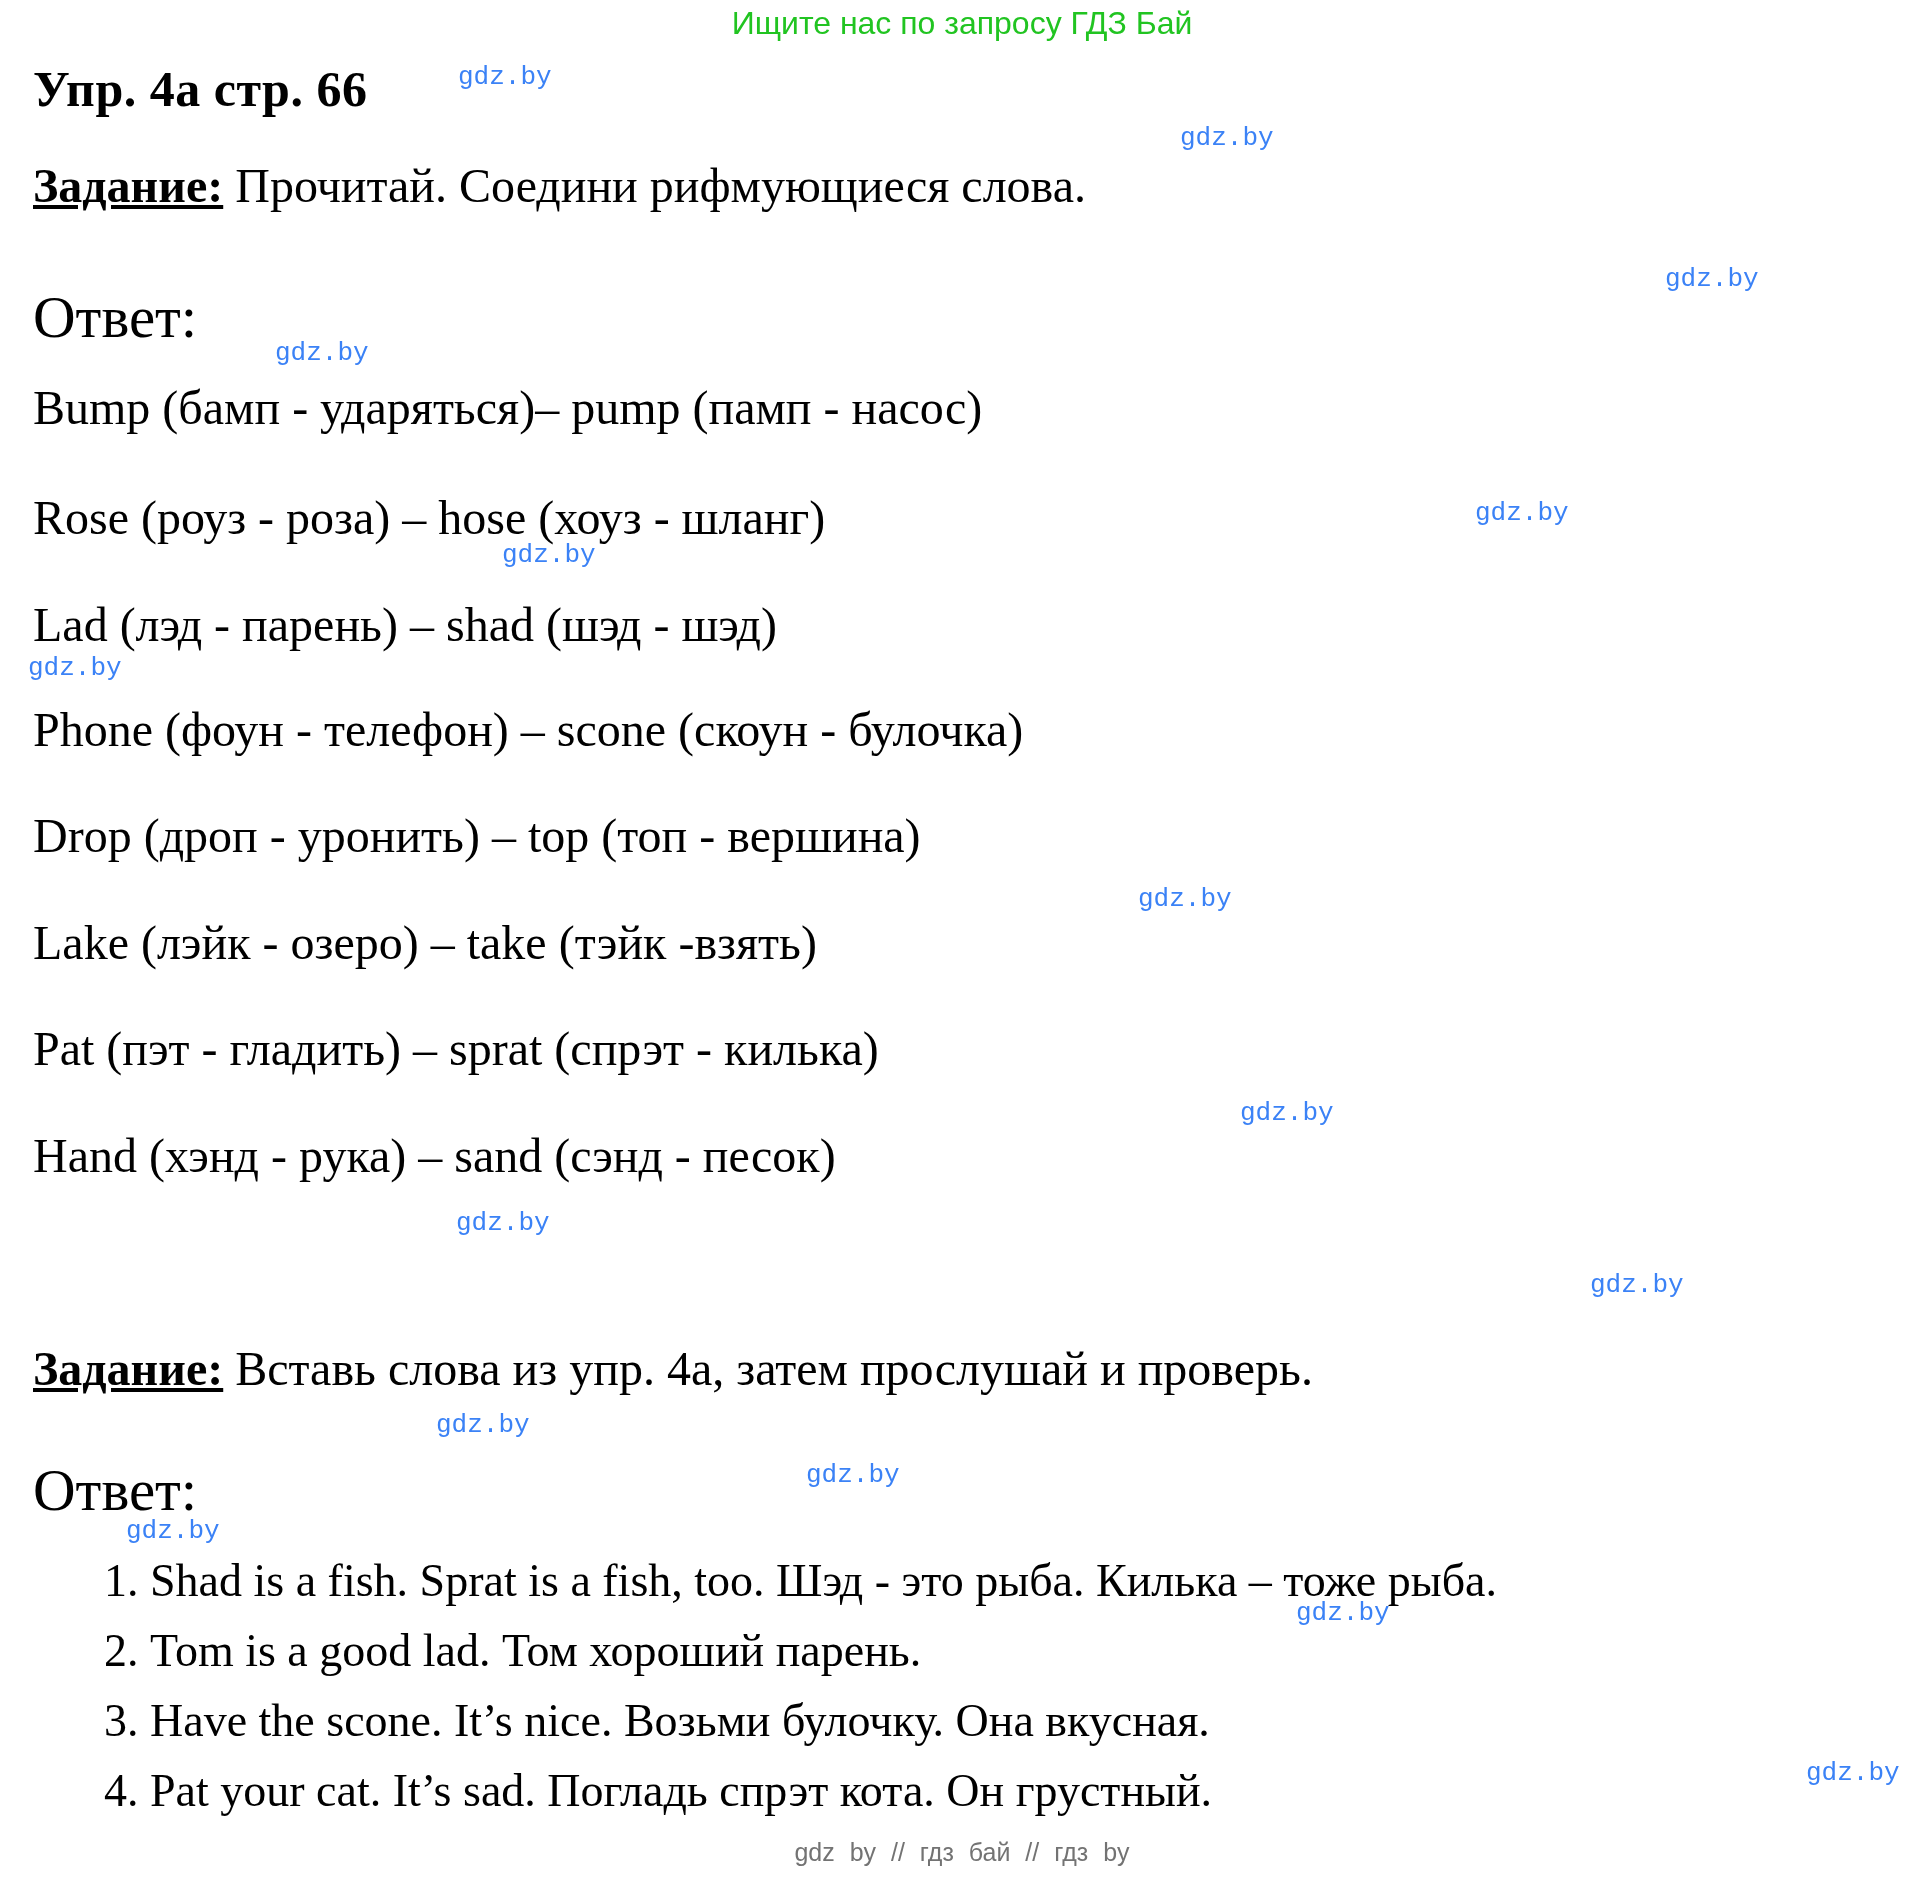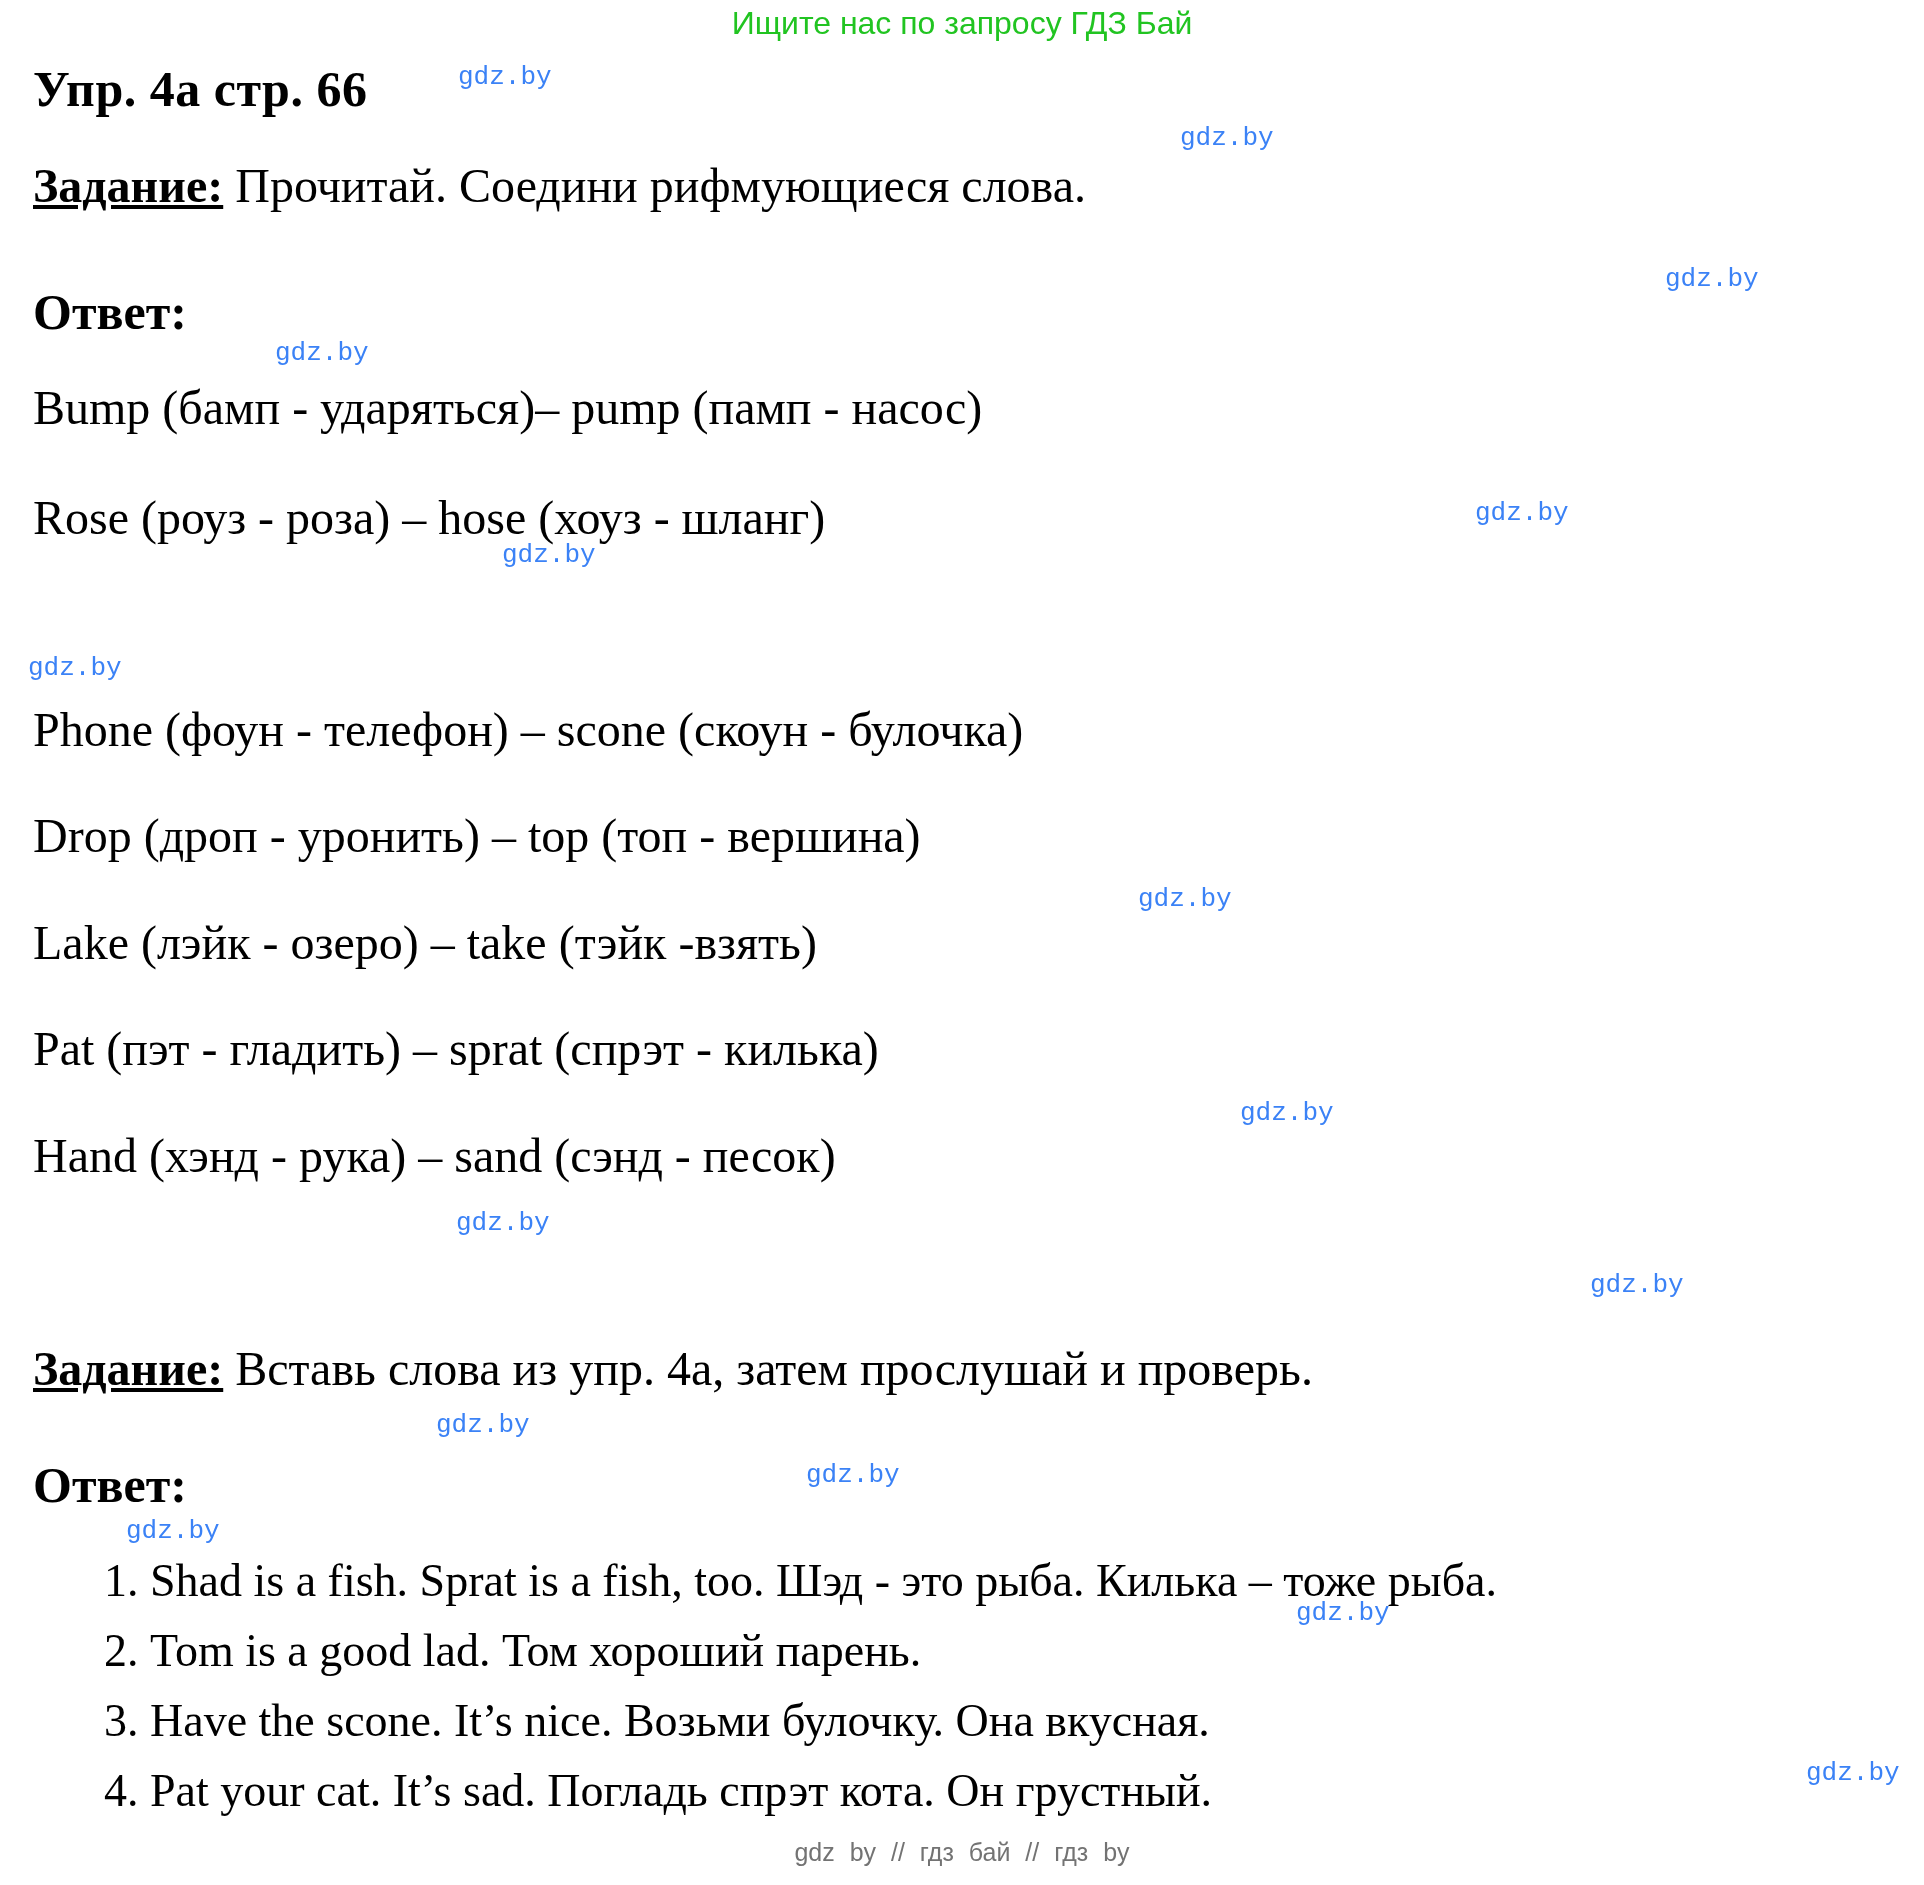--- a/index.html
+++ b/index.html
@@ -37,22 +37,22 @@
     white-space: nowrap;
   }
   .task-label, .answer-label {
     font-weight: bold;
     margin-right: 0.25em;
     text-decoration: underline;
   }
   .answer-heading {
     position: absolute;
     left: 33px;
-    font-size: 50px;
-    font-weight: bold;
+    font-size: 59px;
+    font-weight: normal;
     white-space: nowrap;
   }
   .watermark {
     position: absolute;
     font-family: Liberation Mono, monospace;
     font-size: 26px;
     color: #3b82f6;
     white-space: nowrap;
   }
   .answers-list {
@@ -86,20 +86,21 @@
   <div class="heading" style="top:60px">Упр. 4а стр. 66</div>
 
   <div class="line" style="top:158px">
     <span class="task-label">Задание:</span><span>Прочитай. Соедини рифмующиеся слова.</span>
   </div>
 
   <div class="answer-heading" style="top:283px">Ответ:</div>
 
   <div class="line" style="top:380px">Bump (бамп - ударяться)– pump (памп - насос)</div>
   <div class="line" style="top:490px">Rose (роуз - роза) – hose (хоуз - шланг)</div>
+  <div class="line" style="top:597px">Lad (лэд - парень) – shad (шэд - шэд)</div>
   <div class="line" style="top:702px">Phone (фоун - телефон) – scone (скоун - булочка)</div>
   <div class="line" style="top:808px">Drop (дроп - уронить) – top (топ - вершина)</div>
   <div class="line" style="top:915px">Lake (лэйк - озеро) – take (тэйк -взять)</div>
   <div class="line" style="top:1021px">Pat (пэт - гладить) – sprat (спрэт - килька)</div>
   <div class="line" style="top:1128px">Hand (хэнд - рука) – sand (сэнд - песок)</div>
 
 
   <div class="line" style="top:1341px">
     <span class="task-label">Задание:</span><span>Вставь слова из упр. 4а, затем прослушай и проверь.</span>
   </div>

